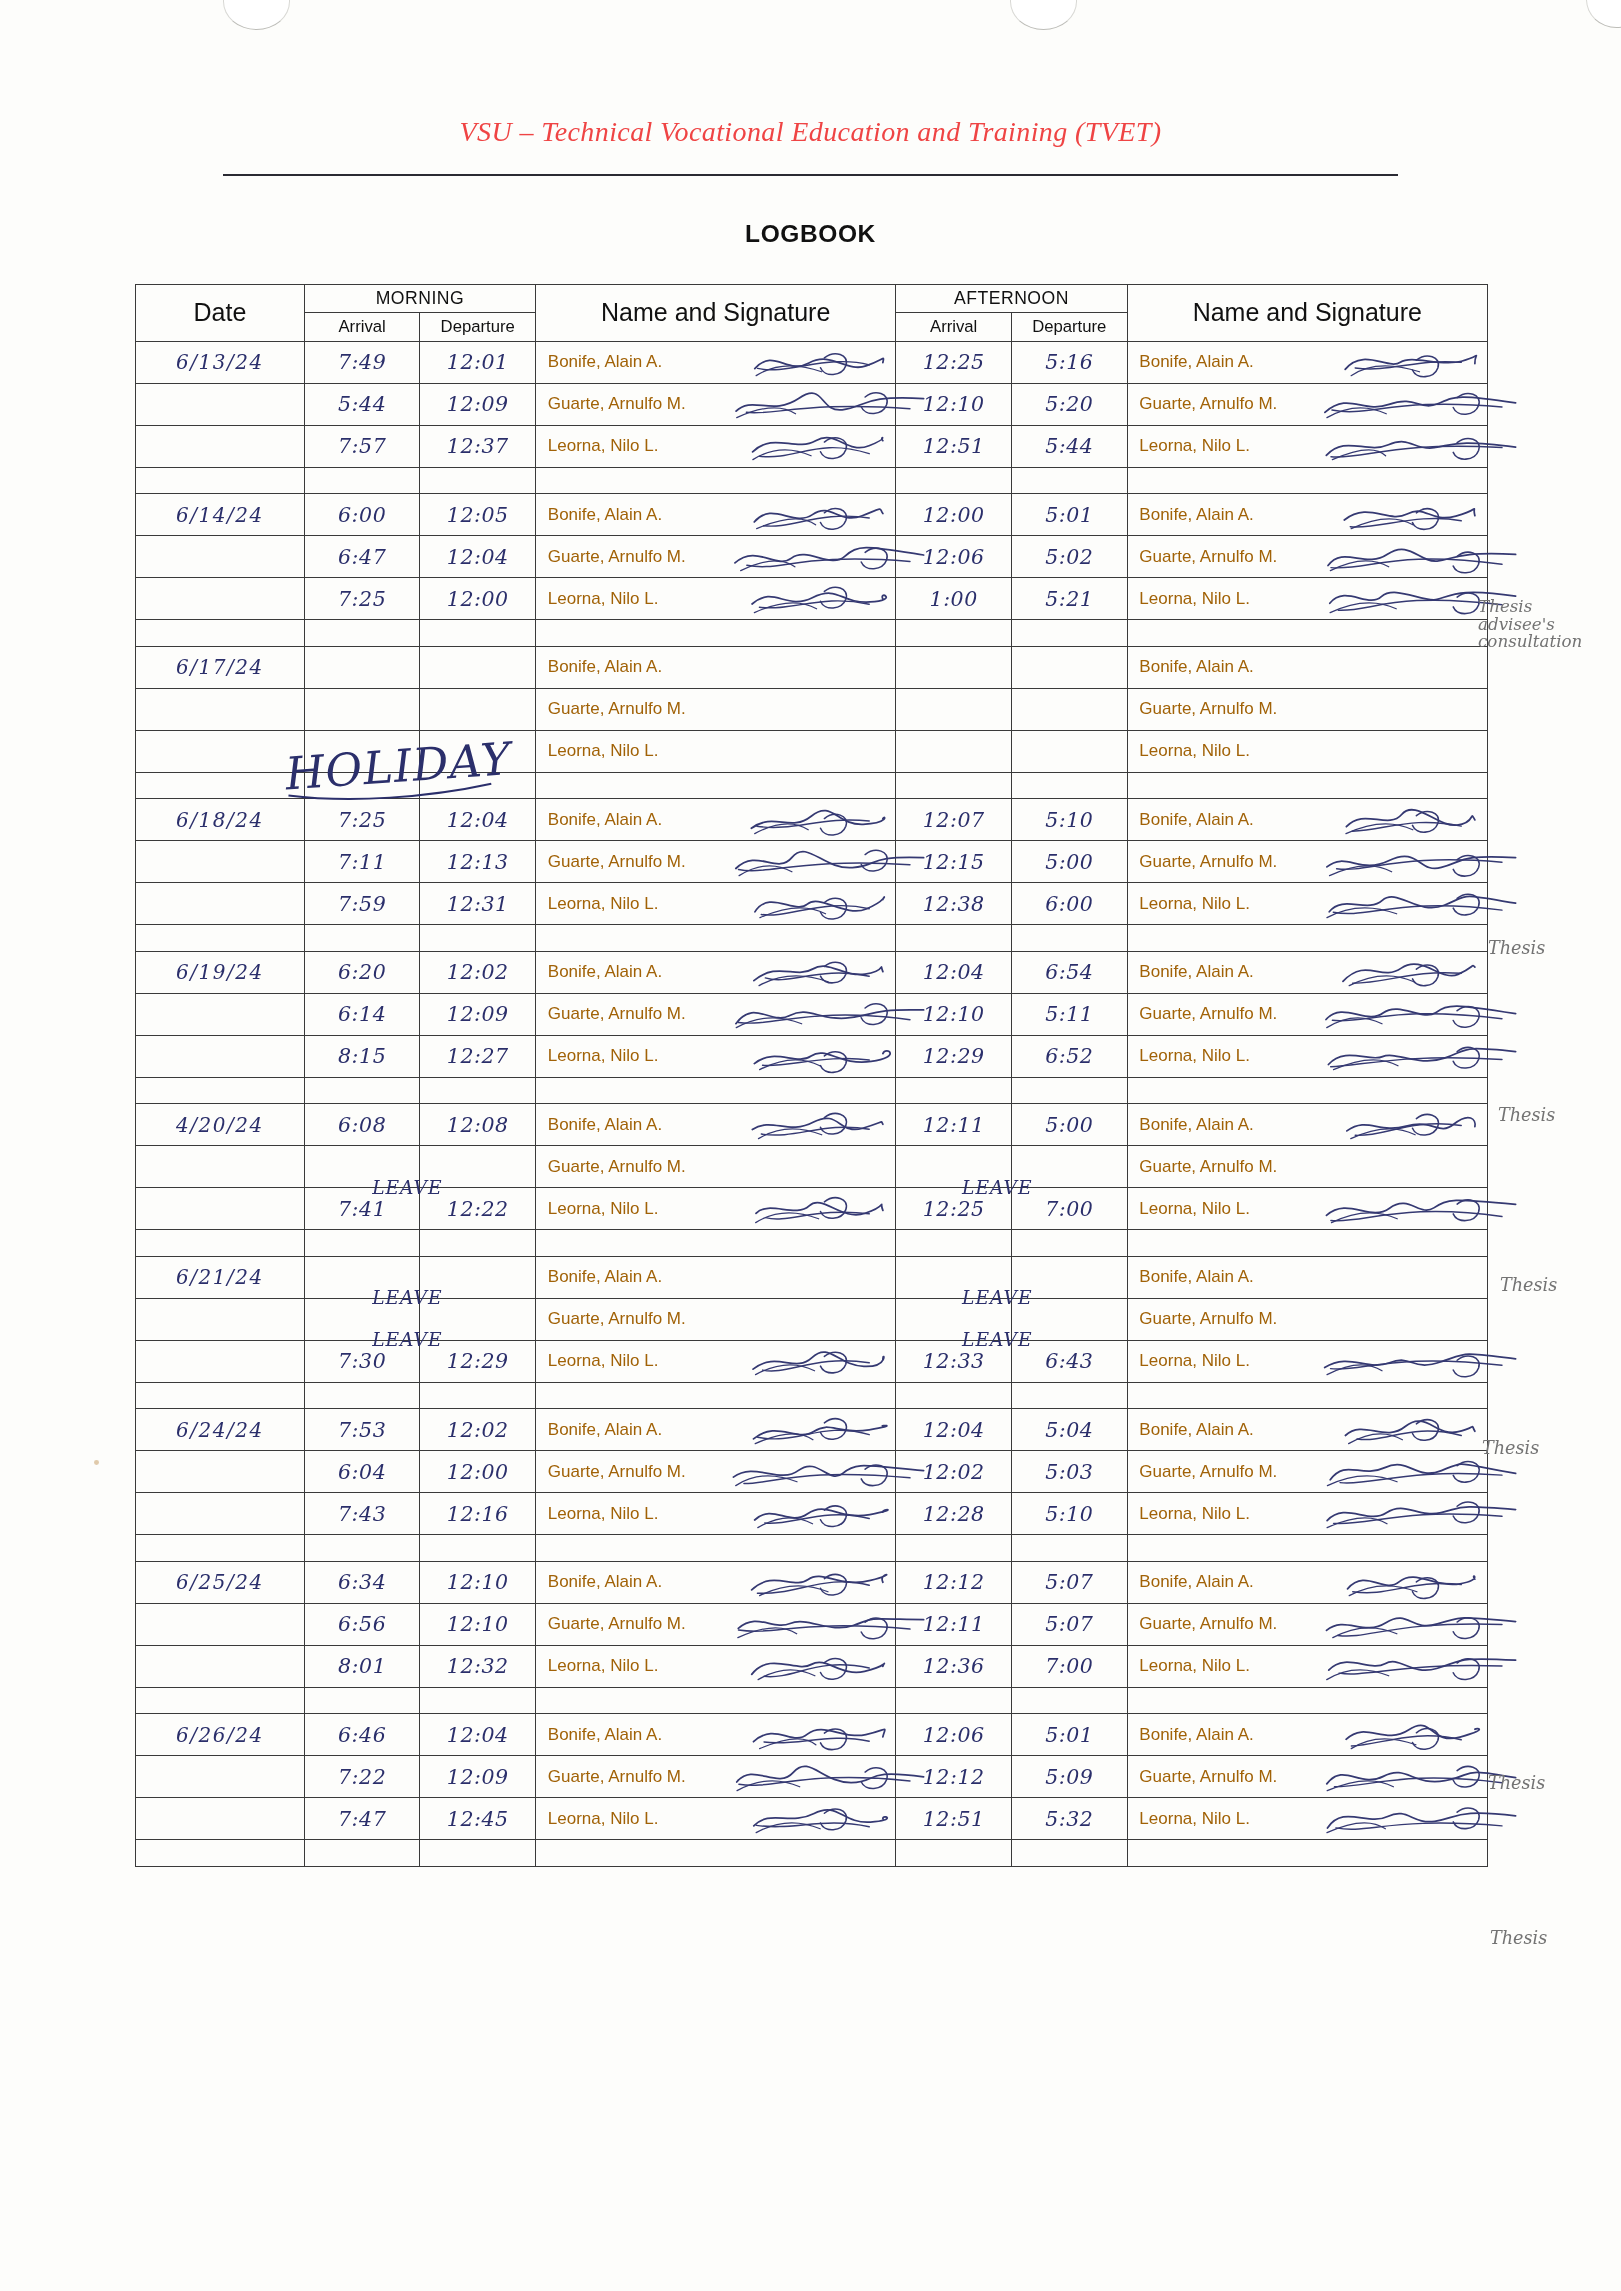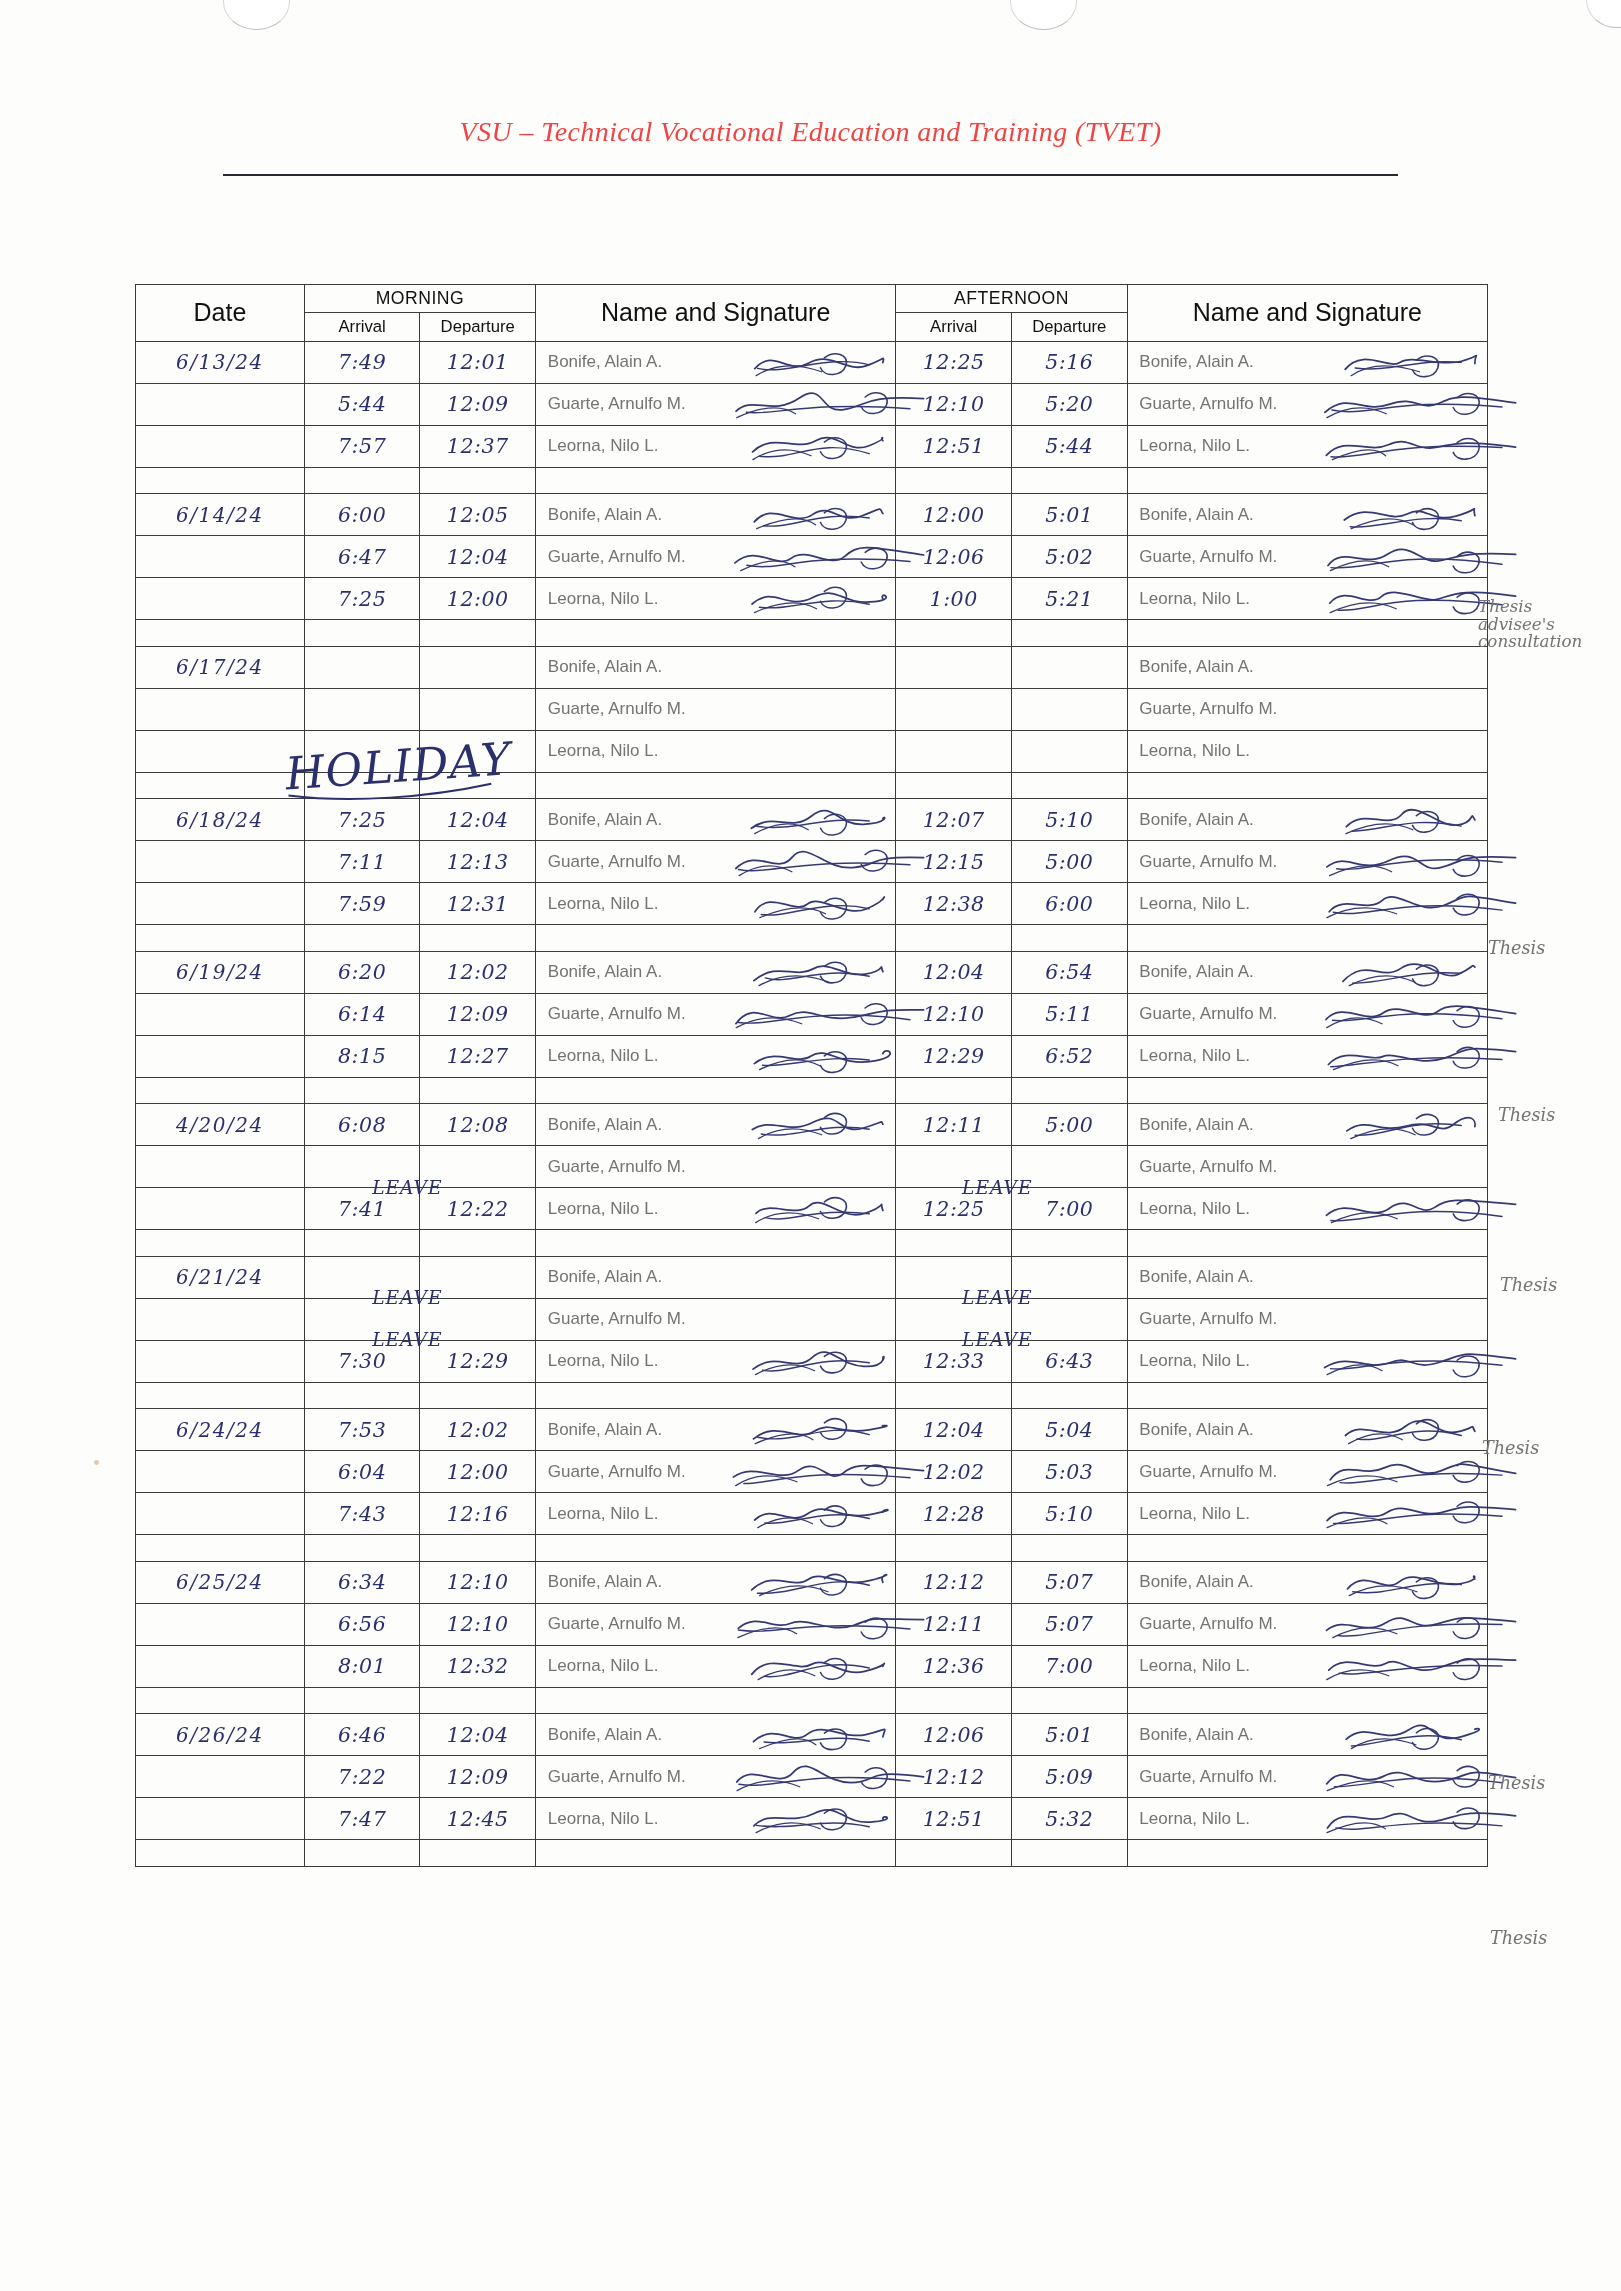--- a/index.html
+++ b/index.html
@@ -99,21 +99,21 @@
   
   col.c-date  { width: 149px; }
   col.c-time  { width: 102px; }
   col.c-name  { width: 318px; }
 
   tbody td { height: 41px; }
   tbody tr.spacer td { height: 25.5px; }
   .name-cell {
     padding-left: 11.8px;
     font-size: 17px;
-    color: #737373;
+    color: #a16207;
     position: relative;
     height: 100%;
     display: flex;
     align-items: center;
     overflow: visible;
   }
 
   
   .hw {
     font-family: "DejaVu Serif", serif;
@@ -186,20 +186,21 @@
 
 <div class="page">
 
   <div class="punch p1"></div>
   <div class="punch p2"></div>
   <div class="punch p3"></div>
   <div class="edge-dot" style="left:94px; top:1460px;"></div>
 
   <div class="doc-title">VSU – Technical Vocational Education and Training (TVET)</div>
   <div class="title-rule"></div>
+  <div class="logbook-label">LOGBOOK</div>
 
   <div class="tbl-wrap">
     <table class="logbook">
       <colgroup>
         <col class="c-date">
           <col class="c-time">
           <col class="c-time">
           <col class="c-name">
         <col class="c-time">
           <col class="c-time">

